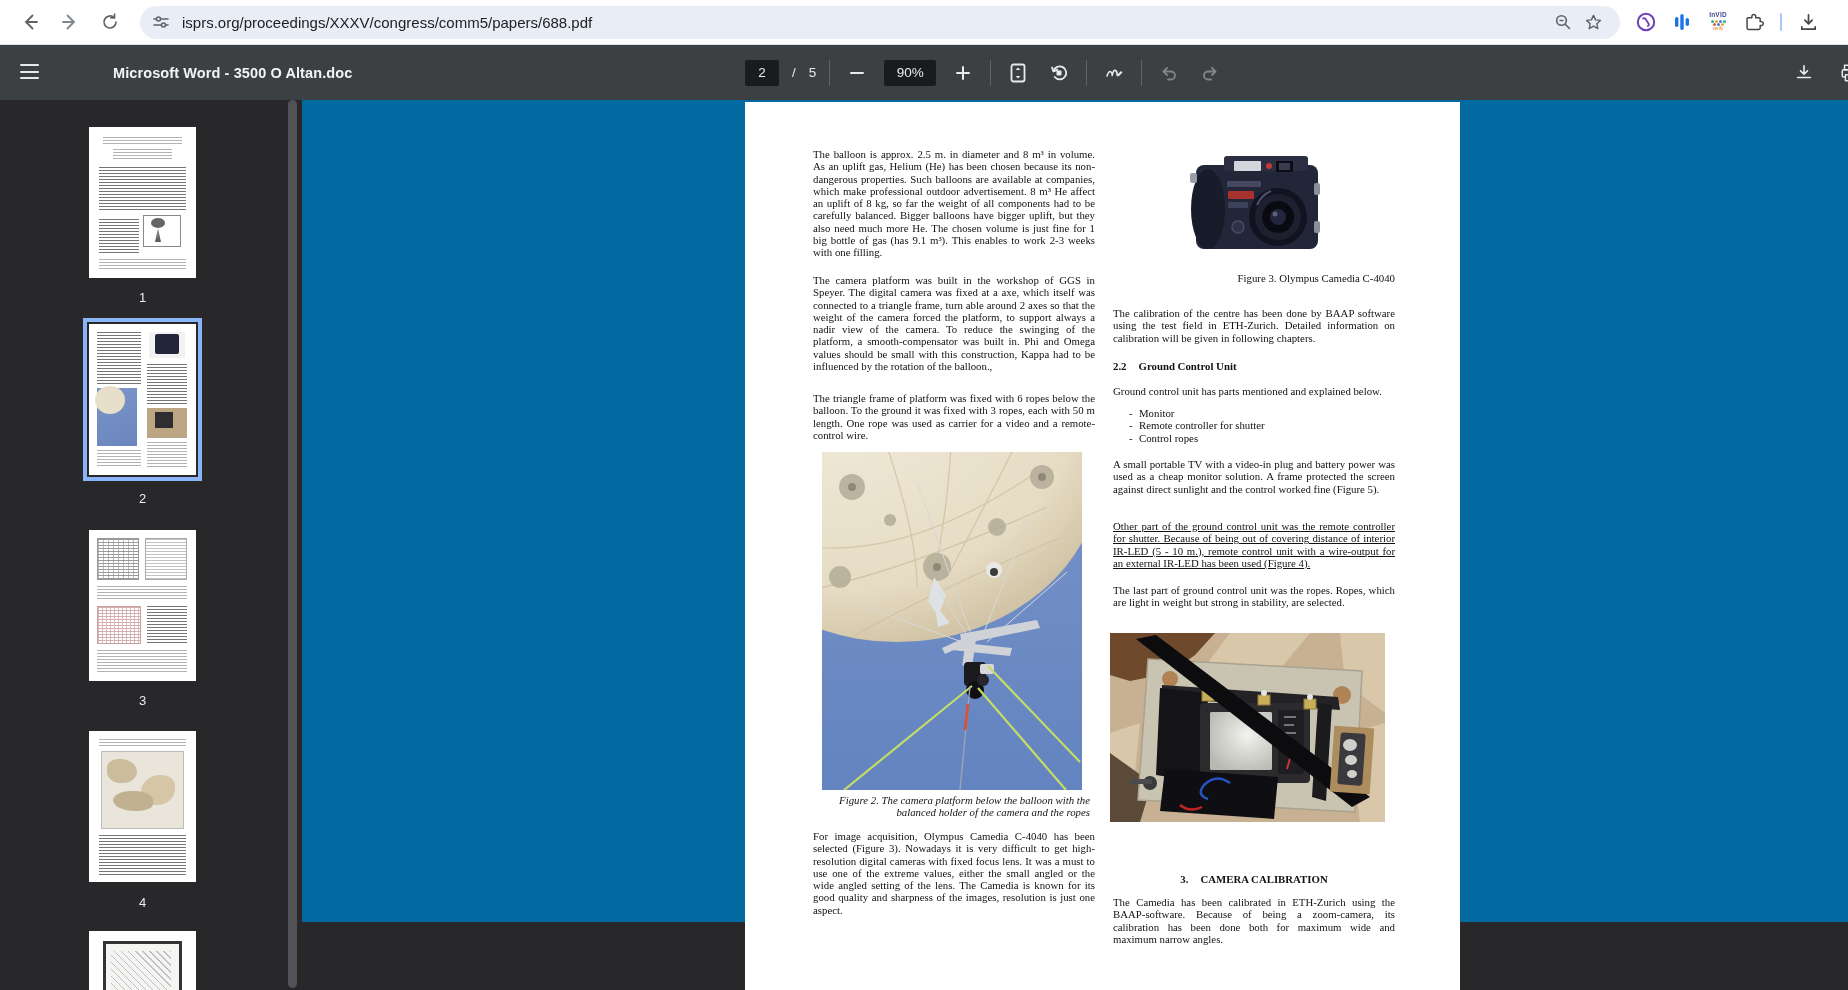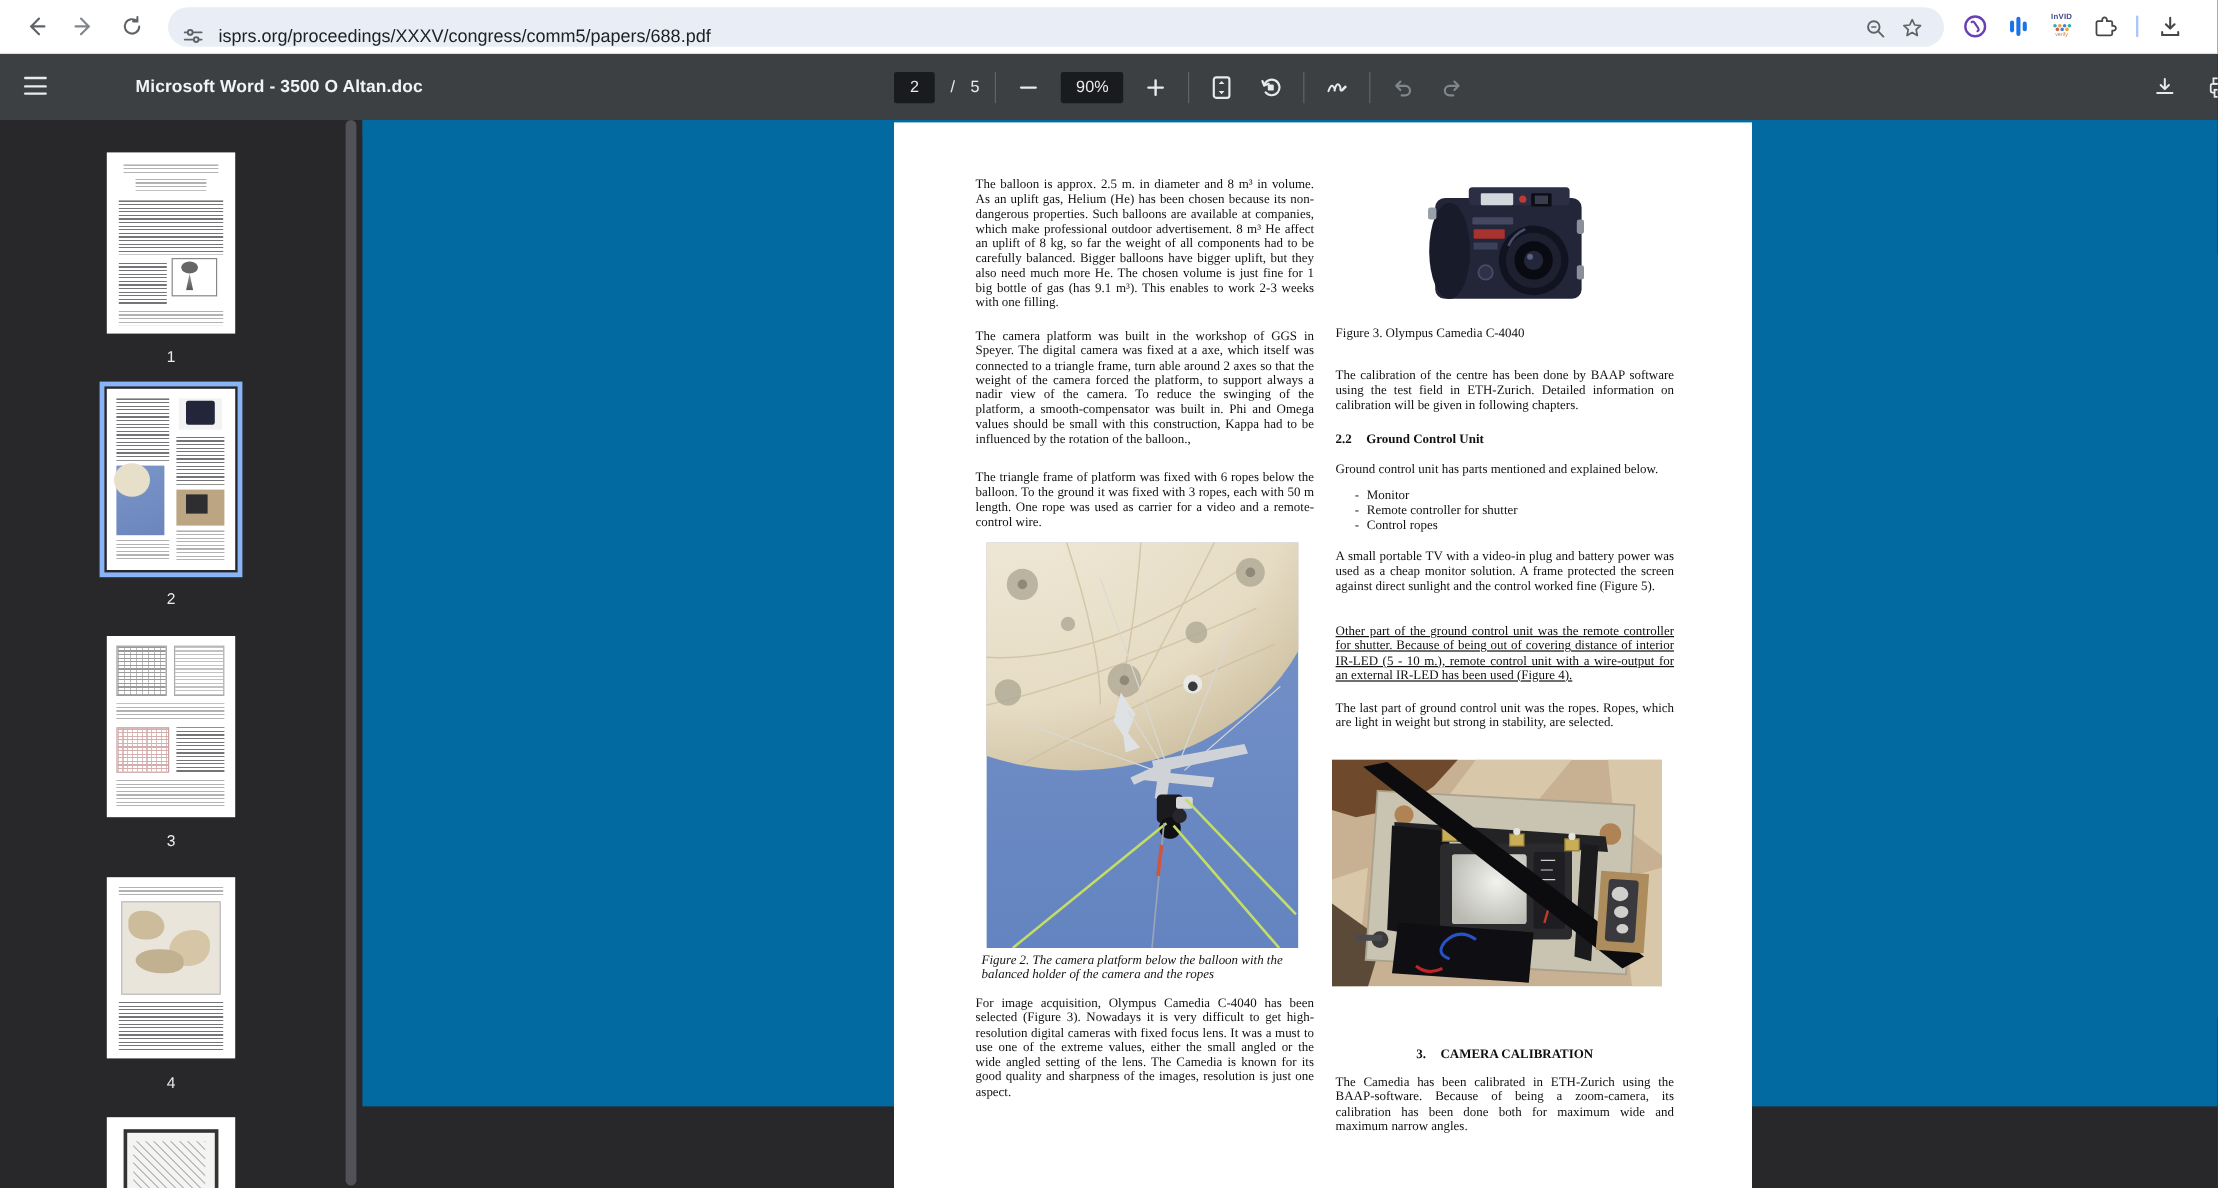--- a/index.html
+++ b/index.html
@@ -1,21 +1,21 @@
 <!DOCTYPE html>
 <html><head>
 <meta charset="utf-8">
 <style>
   * { margin:0; padding:0; box-sizing:border-box; }
   html,body { width:1848px; height:990px; overflow:hidden; background:#28282b; font-family:"Liberation Sans", sans-serif; }
 
   
   .browser-toolbar{ position:absolute; left:0; top:0; width:1848px; height:45px; background:#ffffff; border-bottom:1px solid #e0e2e6; display:flex; align-items:center; padding:0 10px; }
   .nav-btn{ width:34px; height:34px; border-radius:50%; display:flex; align-items:center; justify-content:center; margin:0 3px; cursor:pointer; flex:0 0 auto; }
-  .omnibox{ height:33px; background:#e9eef6; border-radius:17px; display:flex; align-items:flex-end; padding:0 12px; margin:0 8px 0 10px; width:1480px; flex:0 0 auto; }
+  .omnibox{ height:33px; background:#e9eef6; border-radius:17px; display:flex; align-items:center; padding:0 12px; margin:0 8px 0 10px; width:1480px; flex:0 0 auto; }
   .url-text{ font-size:15px; color:#202124; margin-left:12px; white-space:nowrap; flex:1 1 auto; }
   .omni-icon{ width:30px; height:30px; display:flex; align-items:center; justify-content:center; border-radius:50%; flex:0 0 auto; }
   .ext-area{ display:flex; align-items:center; gap:4px; margin-left:2px; }
   .ext-btn{ width:32px; height:32px; display:flex; align-items:center; justify-content:center; border-radius:50%; flex:0 0 auto; }
   .toolbar-divider{ width:2px; height:18px; background:#a8c7fa; border-radius:1px; margin:0 6px; }
   .invid{ display:flex; flex-direction:column; align-items:center; line-height:1; }
   .invid .t1{ font-size:6.5px; font-weight:bold; color:#3c4a8f; letter-spacing:.2px; }
   .invid .dots{ width:3px; height:3px; border-radius:50%; background:#2bb3a3; margin-top:1.5px;
     box-shadow:4px 0 0 #e8a33d, 8px 0 0 #4a7fd4, 12px 0 0 #2bb3a3, 2px 3px 0 #d4604a, 6px 3px 0 #4a7fd4, 10px 3px 0 #e8a33d; margin-right:12px; }
   .invid .t2{ font-size:4.5px; color:#e07c30; margin-top:4px; }
@@ -45,21 +45,21 @@
   .sb-scroll{ position:absolute; right:5px; top:0; width:9px; height:888px; background:#515257; border-radius:5px; }
 
   .main{ position:absolute; left:302px; top:0; width:1546px; height:822px; background:#0369a1; }
   .page{ position:absolute; left:443px; top:2px; width:715px; height:888px; background:#ffffff; overflow:hidden; }
 
   
   .doc{ font-family:"Liberation Serif", serif; font-size:10.8px; line-height:12.3px; color:#111; }
   .col{ position:absolute; width:282px; text-align:justify; }
   .colL{ left:68px; }
   .colR{ left:368px; }
-  .cap{ text-align:left; }
+  .cap{ text-align:right; }
   .h-num{ font-weight:bold; margin-right:12px; }
   .h-bold{ font-weight:bold; }
   .bullet-row{ display:flex; text-align:left; }
   .bullet-dash{ width:26px; padding-left:16px; }
   .center{ text-align:center; }
   .fig{ position:absolute; display:block; }
 </style>
 </head>
 <body>
 

